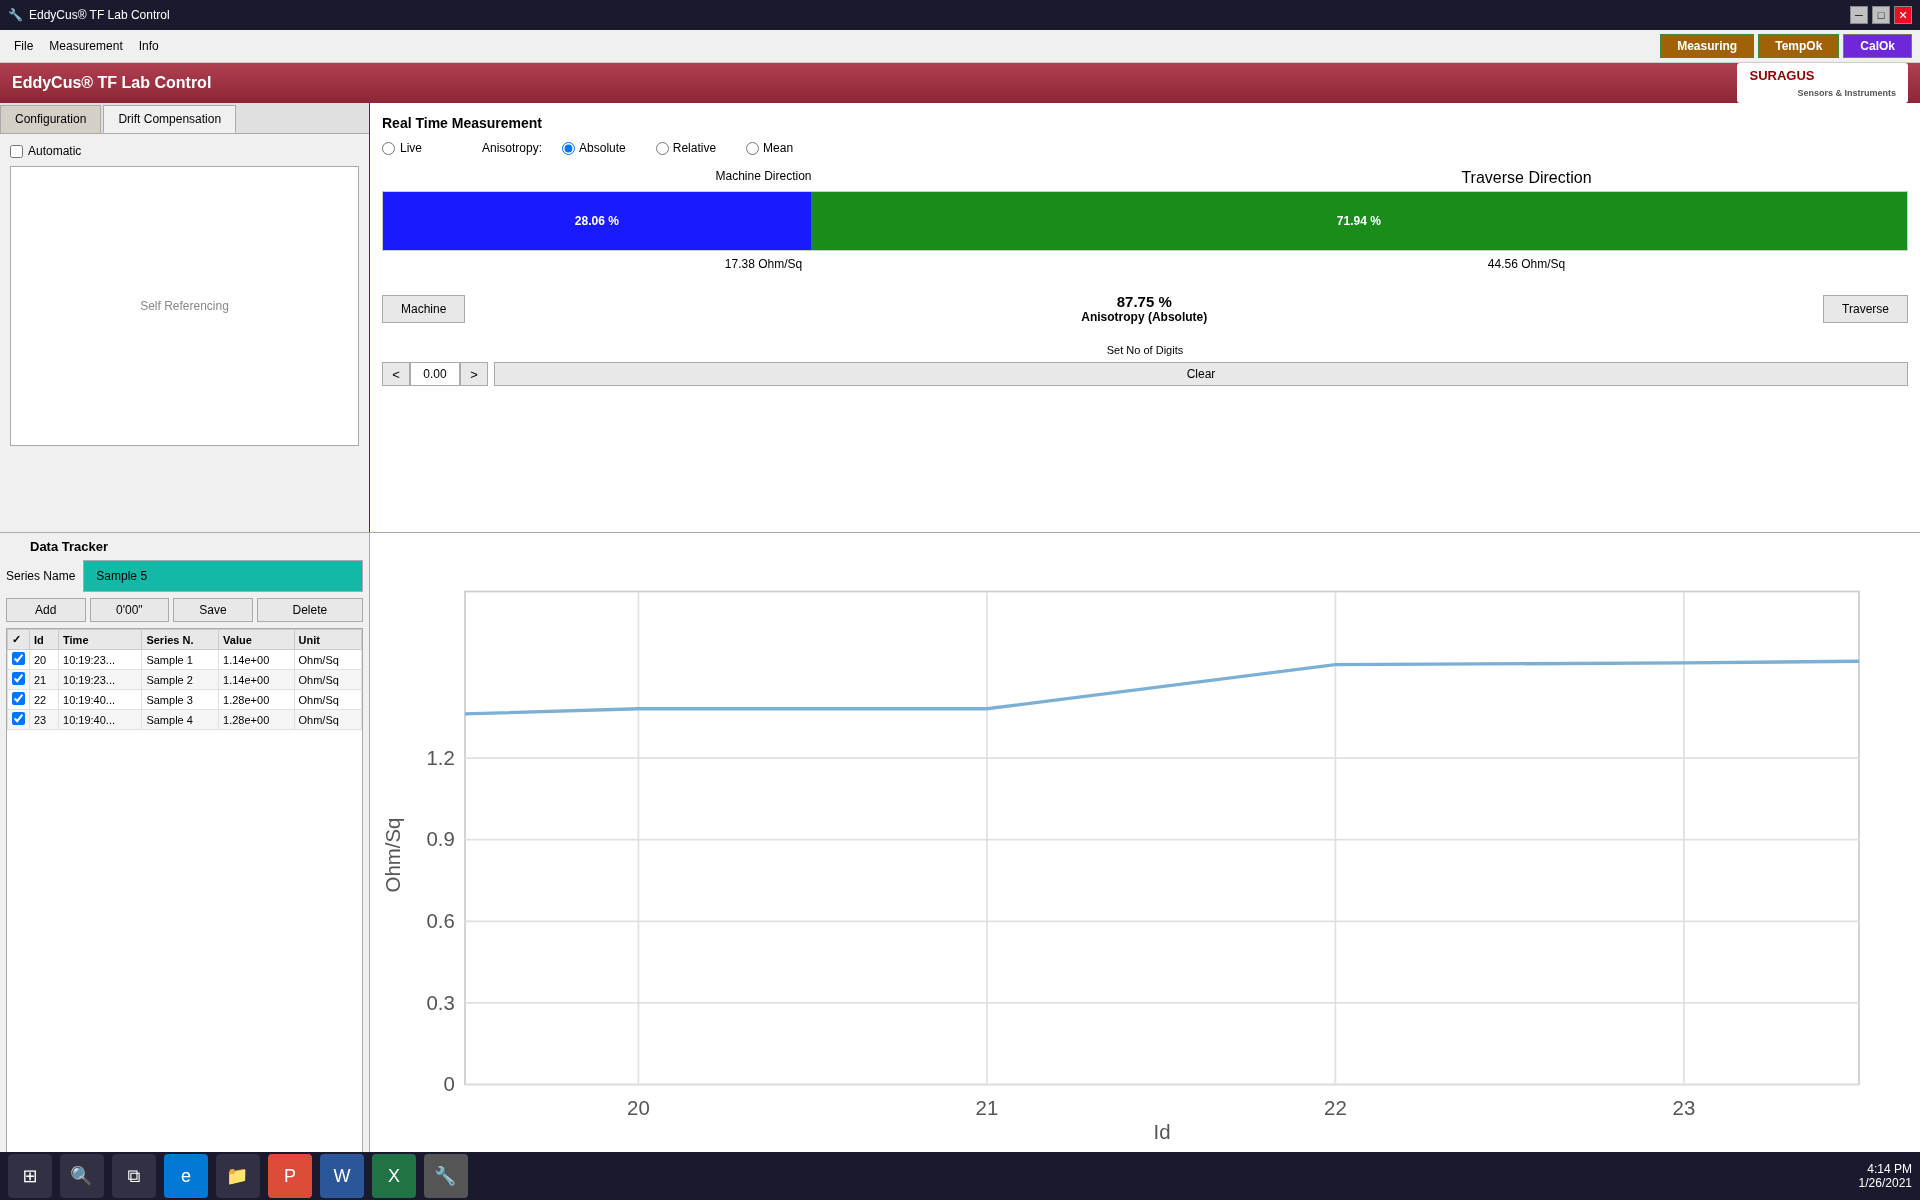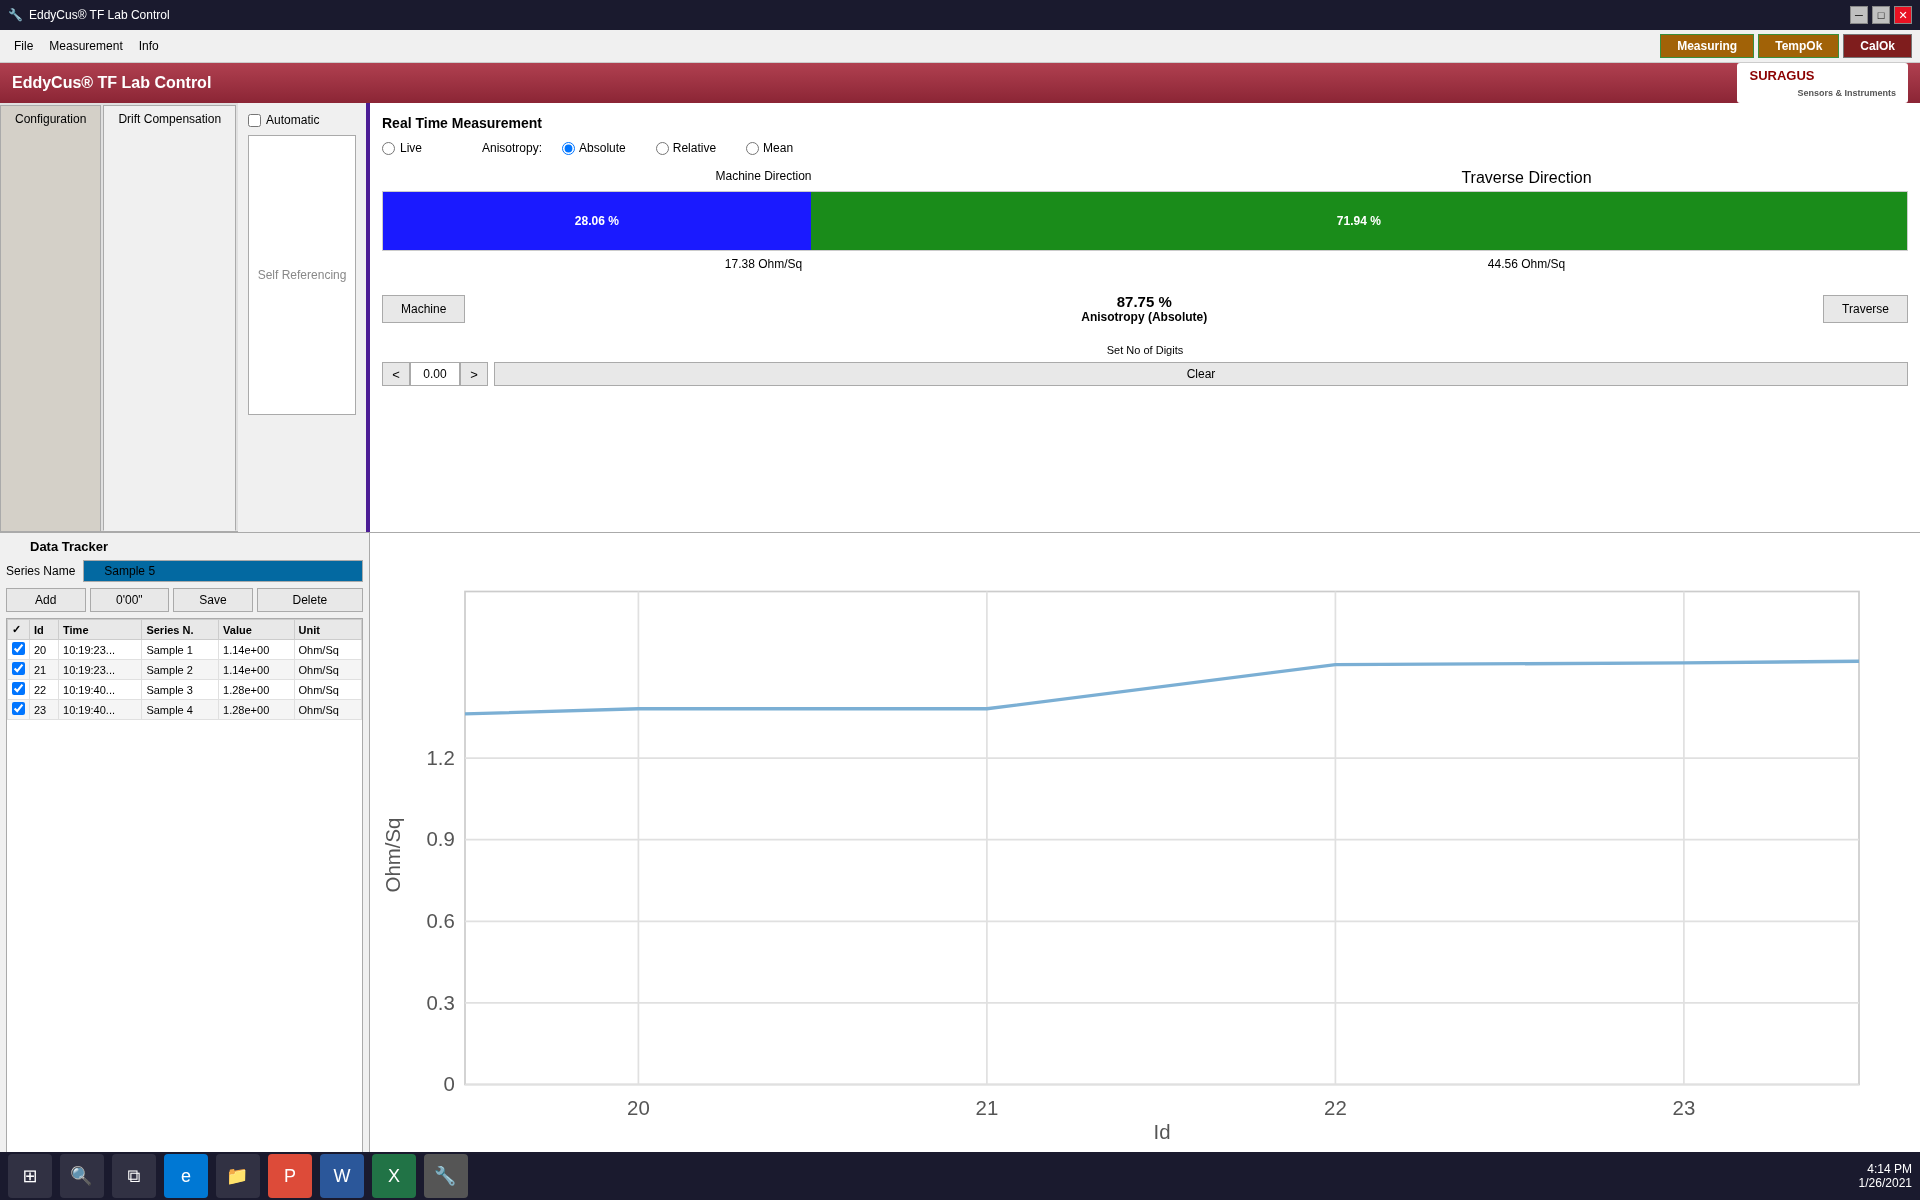--- a/index.html
+++ b/index.html
@@ -47,44 +47,44 @@
       color: #333;
     }
     .status-btn {
       padding: 4px 16px;
       font-size: 12px;
       border: 1px solid #666;
       cursor: pointer;
       font-weight: bold;
     }
     .status-btn-green { background: #a16207; color: white; border-color: #388e3c; }
-    .status-btn-gray { background: #7f1d1d; color: white; border-color: #757575; }
+    .status-btn-gray { background: #6d28d9; color: white; border-color: #757575; }
 
     
     .main-layout {
       display: flex;
       flex-direction: column;
       height: calc(1200px - 30px - 26px - 40px - 30px);
       margin-top: 0;
     }
 
     
     .top-section {
       display: flex;
       height: 430px;
       border-bottom: 1px solid #aaa;
     }
 
     
     .left-panel {
       width: 370px;
       background: #f0f0f0;
-      border-right: 4px solid #4c1d95;
-      display: flex;
-      flex-direction: row;
+      border-right: 1px solid #4c1d95;
+      display: flex;
+      flex-direction: column;
     }
     .tabs {
       display: flex;
       border-bottom: 1px solid #aaa;
       background: #e0e0e0;
     }
     .tab {
       padding: 6px 14px;
       cursor: pointer;
       border: 1px solid #aaa;
@@ -231,24 +231,24 @@
       background: #f0f0f0;
       border-right: 1px solid #aaa;
       display: flex;
       flex-direction: column;
       padding: 6px;
     }
     .dt-title { font-size: 13px; font-weight: bold; margin-bottom: 6px; padding-left: 24px; }
     .dt-series { display: flex; align-items: center; gap: 8px; margin-bottom: 6px; }
     .dt-series-input {
       flex: 1;
-      height: 22px;
-      border: 1px solid #aaa;
-      padding: 0 20px;
-      background: #0369a1;
+      height: 32px;
+      border: 1px solid #aaa;
+      padding: 0 12px;
+      background: #14b8a6;
       font-size: 12px;
     }
     .dt-buttons { display: flex; gap: 4px; margin-bottom: 6px; }
     .dt-btn {
       padding: 4px 12px;
       border: 1px solid #aaa;
       background: #e8e8e8;
       cursor: pointer;
       font-size: 12px;
       flex: 1;

